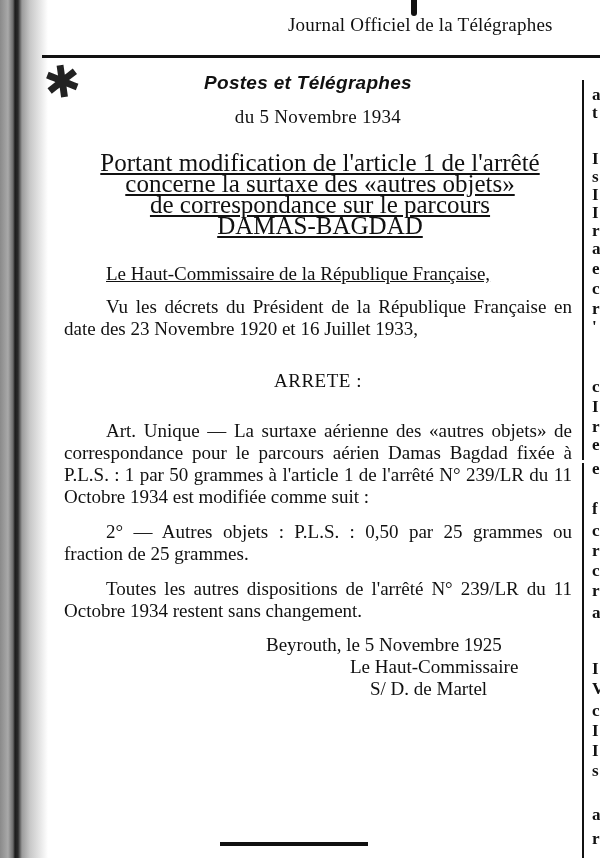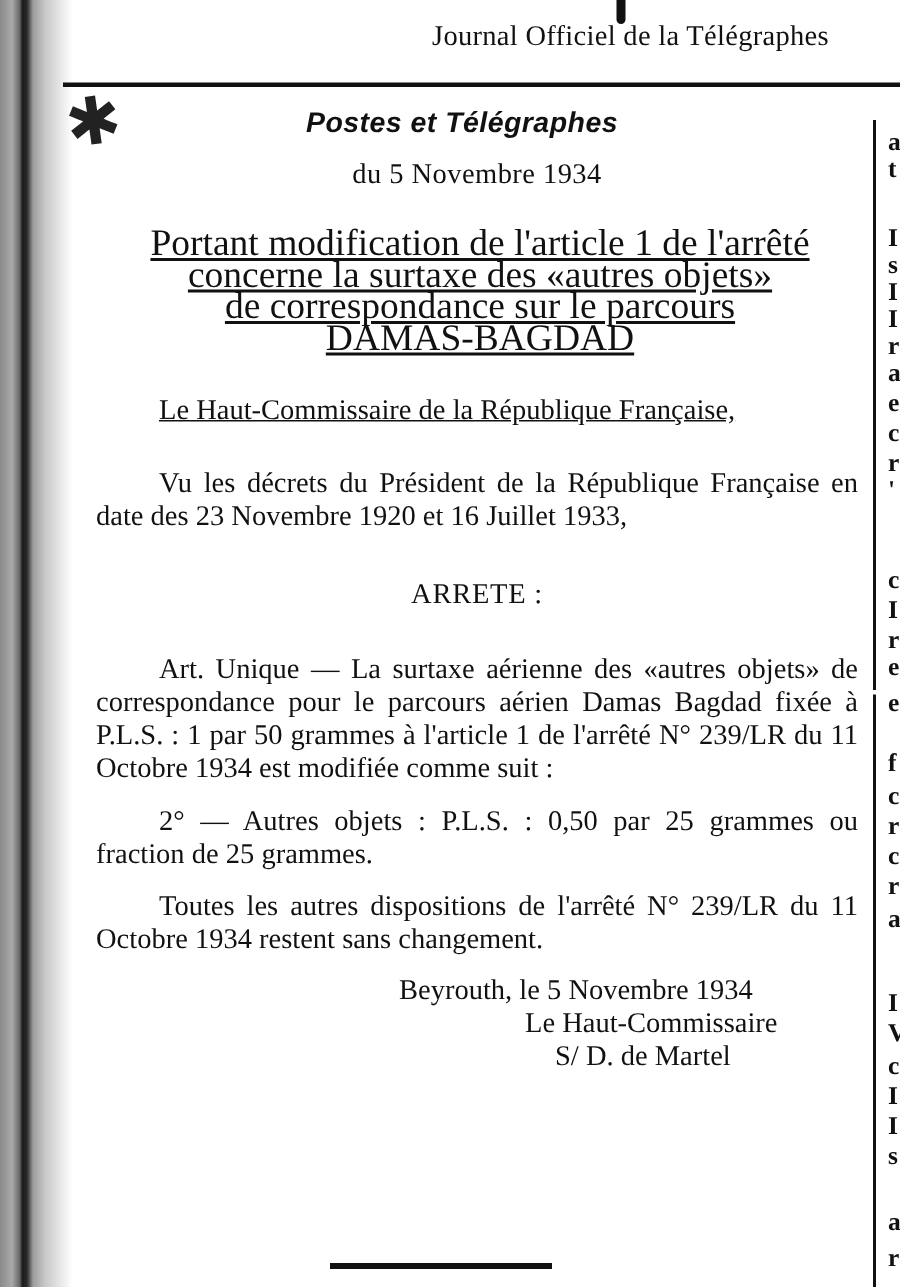--- a/index.html
+++ b/index.html
@@ -109,21 +109,21 @@
       padding-left: 4px;
       text-decoration: underline;
     }
     .para {
       font-size: 19px;
       line-height: 22px;
       text-align: justify;
     }
     .indent { text-indent: 42px; }
     .p-haut { margin-top: 27px; text-decoration: underline; }
-    .p-vu { margin-top: 27px; }
+    .p-vu { margin-top: 11px; }
     .arrete-head {
       text-align: center;
       font-size: 19px;
       margin-top: 30px;
       letter-spacing: 0.5px;
     }
     .p-art { margin-top: 28px; }
     .p-2o { margin-top: 13px; }
     .p-toutes { margin-top: 13px; }
     .signature {
@@ -205,19 +205,19 @@
   <p class="para indent p-haut">Le Haut-Commissaire de la République Française,</p>
   <p class="para indent p-vu">Vu les décrets du Président de la République Française en date des 23 Novembre 1920 et 16 Juillet 1933,</p>
 
   <div class="arrete-head">ARRETE :</div>
 
   <p class="para indent p-art">Art. Unique — La surtaxe aérienne des «autres objets» de correspondance pour le parcours aérien Damas Bagdad fixée à P.L.S. : 1 par 50 grammes à l'article 1 de l'arrêté N° 239/LR du 11 Octobre 1934 est modifiée comme suit :</p>
   <p class="para indent p-2o">2° — Autres objets : P.L.S. : 0,50 par 25 grammes ou fraction de 25 grammes.</p>
   <p class="para indent p-toutes">Toutes les autres dispositions de l'arrêté N° 239/LR du 11 Octobre 1934 restent sans changement.</p>
 
   <div class="signature">
-    <span class="sig-line sig-place">Beyrouth, le 5 Novembre 1934</span>
+    <span class="sig-line sig-place">Beyrouth, le 5 Novembre 1925</span>
     <span class="sig-line sig-role">Le Haut-Commissaire</span>
     <span class="sig-line sig-name">S/ D. de Martel</span>
   </div>
 </div>
 
 <div class="end-rule"></div>
 
 </body></html>

